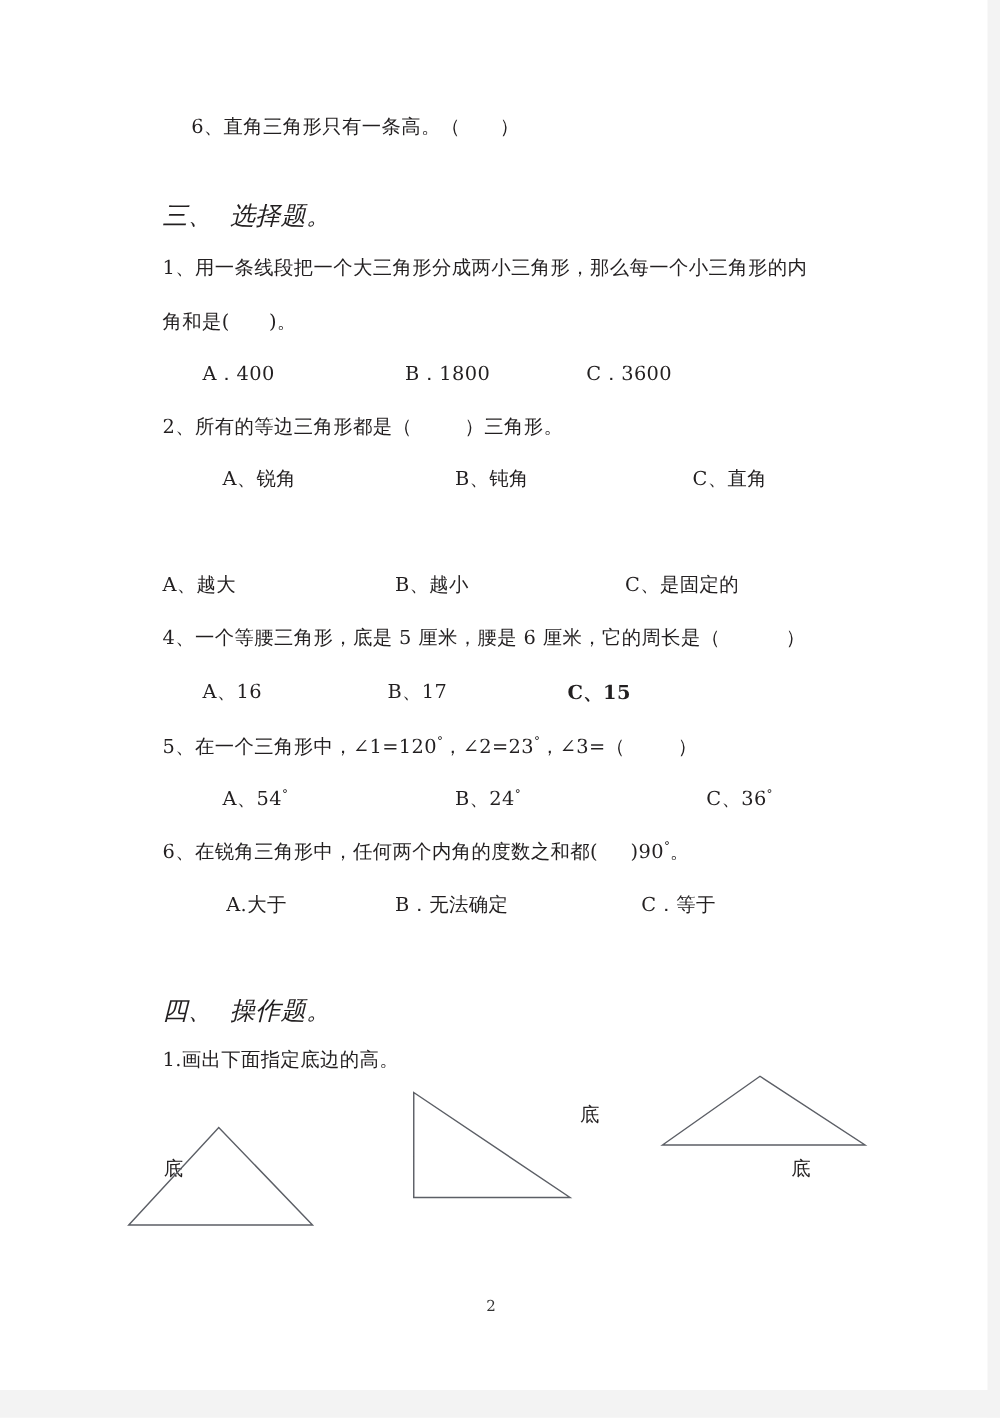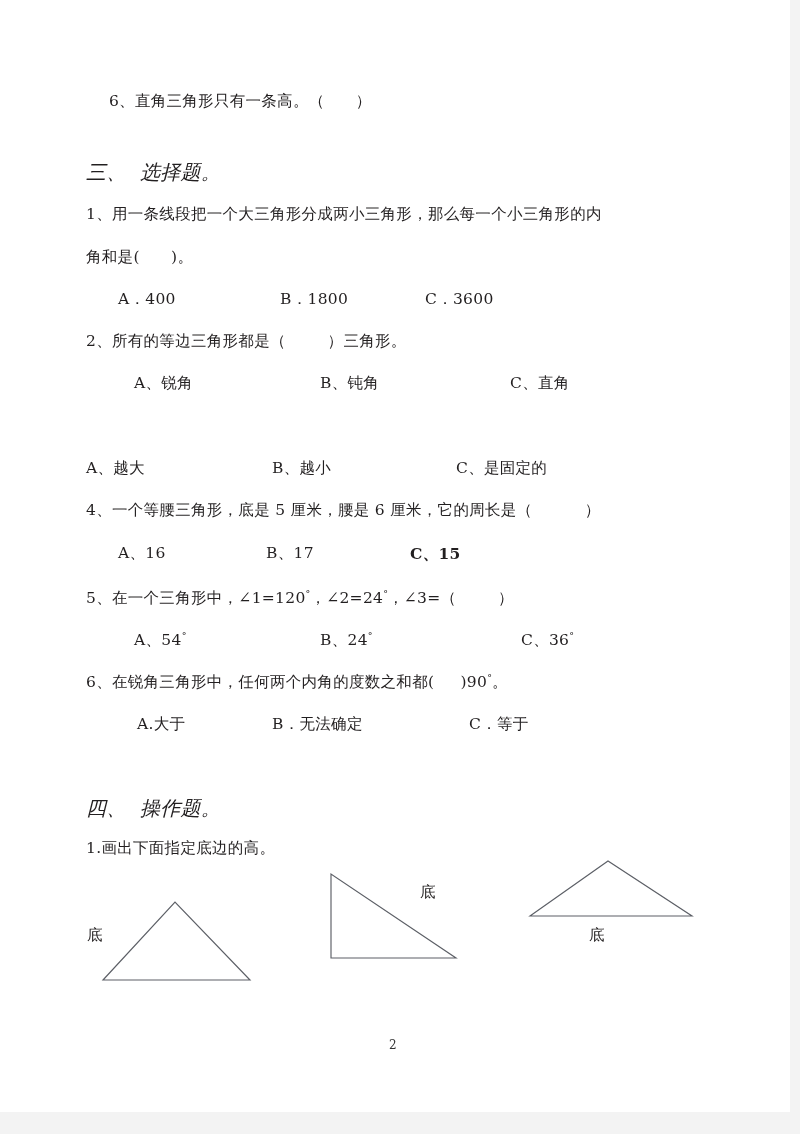--- a/index.html
+++ b/index.html
@@ -22,20 +22,21 @@
     background: #ffffff;
     overflow: hidden;
   }
   .txt {
     position: absolute;
     color: #221f20;
     font-size: 15.5px;
     line-height: 1;
     white-space: pre;
     letter-spacing: 0.3px;
+    margin-left: 44px;
   }
   .sec-head {
     font-size: 20px;
     font-style: italic;
   }
   .sup {
     font-size: 9.5px;
     vertical-align: super;
     letter-spacing: 0;
   }
@@ -110,21 +111,21 @@
 
   <div class="txt" style="left:86px; top:461px;">A、越大</div>
   <div class="txt" style="left:272px; top:461px;">B、越小</div>
   <div class="txt" style="left:456px; top:461px;">C、是固定的</div>
 
   <div class="txt" style="left:86px; top:503px;">4、一个等腰三角形，底是 5 厘米，腰是 6 厘米，它的周长是（          ）</div>
   <div class="txt" style="left:118px; top:546px;">A、16</div>
   <div class="txt" style="left:266px; top:546px;">B、17</div>
   <div class="txt" style="left:410px; top:546px;font-weight:bold;">C、15</div>
 
-  <div class="txt" style="left:86px; top:589px;"><span>5、在一个三角形中，∠1=120</span><span class="sup">°</span><span>，∠2=24</span><span class="sup">°</span><span>，∠3=（        ）</span></div>
+  <div class="txt" style="left:86px; top:589px;"><span>5、在一个三角形中，∠1=120</span><span class="sup">°</span><span>，∠2=23</span><span class="sup">°</span><span>，∠3=（        ）</span></div>
   <div class="txt" style="left:134px; top:631px;"><span>A、54</span><span class="sup">°</span></div>
   <div class="txt" style="left:320px; top:631px;"><span>B、24</span><span class="sup">°</span></div>
   <div class="txt" style="left:521px; top:631px;"><span>C、36</span><span class="sup">°</span></div>
 
   <div class="txt" style="left:86px; top:673px;"><span>6、在锐角三角形中，任何两个内角的度数之和都(     )90</span><span class="sup">°</span><span>。</span></div>
   <div class="txt" style="left:137px; top:717px;">A.大于</div>
   <div class="txt" style="left:272px; top:717px;">B．无法确定</div>
   <div class="txt" style="left:469px; top:717px;">C．等于</div>
 
   <div class="txt sec-head" style="left:86px; top:798px;">四、  操作题。</div>

